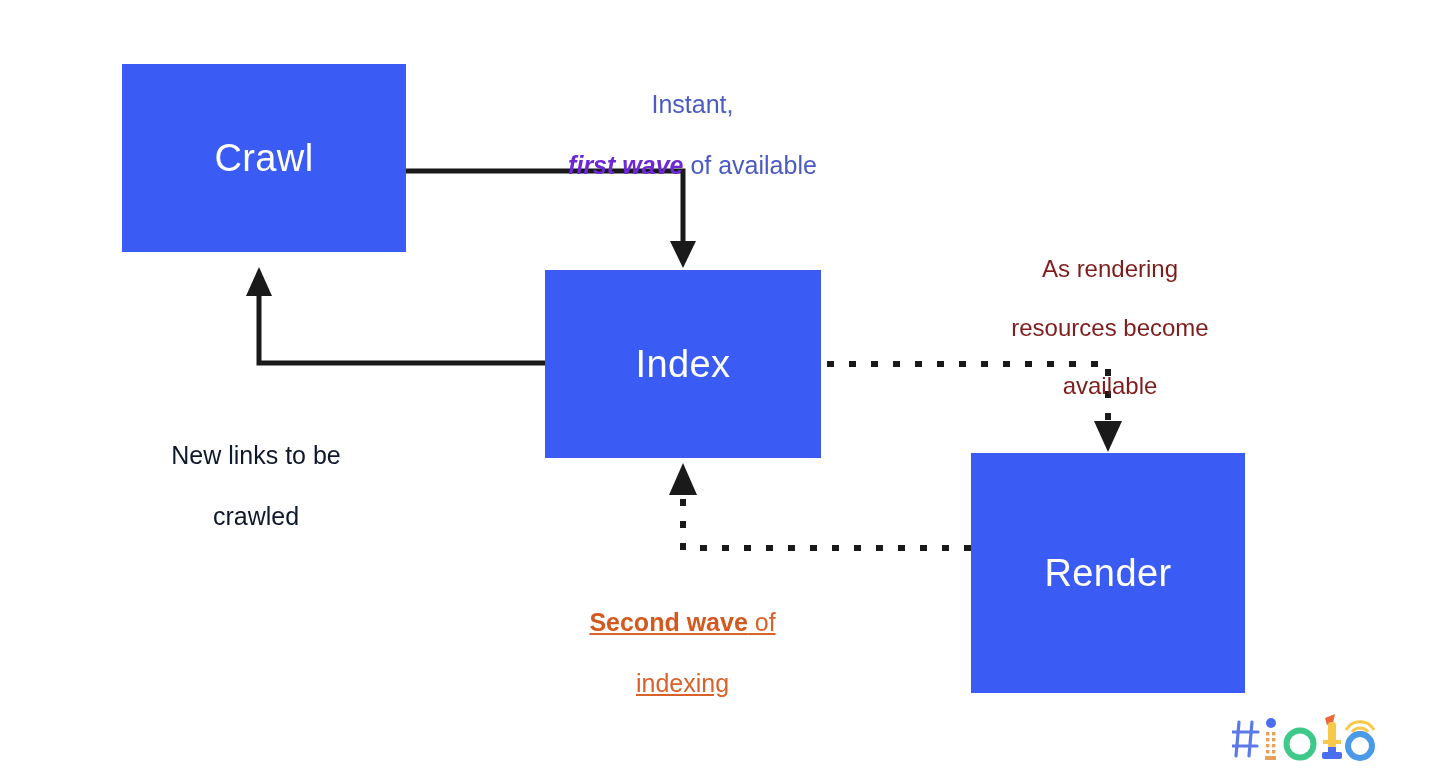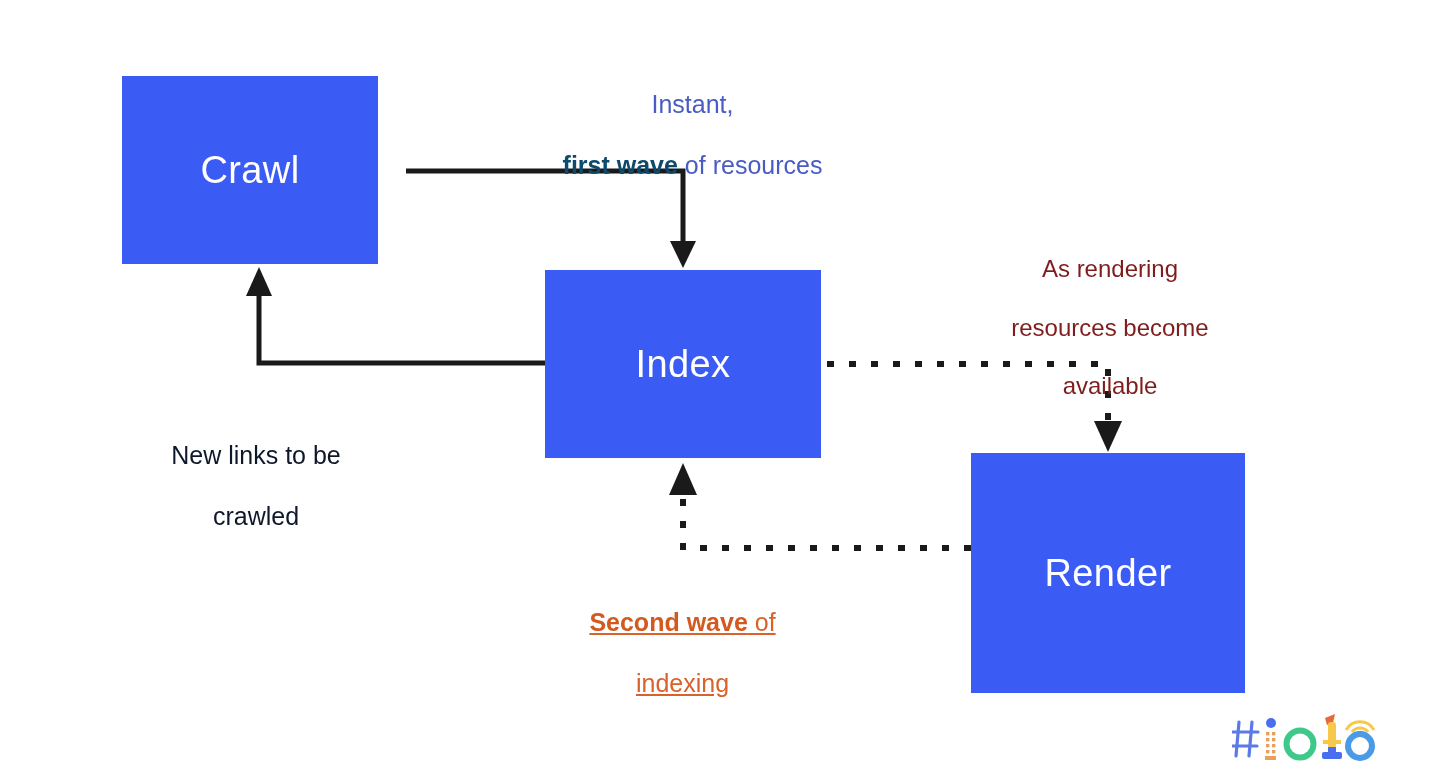--- a/index.html
+++ b/index.html
@@ -34,21 +34,21 @@
     box-sizing: border-box;
   }
   .proc-box .proc-label {
     color: #ffffff;
     font-size: 38px;
     font-weight: 400;
     letter-spacing: 0.4px;
     line-height: 1;
   }
 
-  #box-crawl  { left: 122px; top: 76px;  width: 256px; height: 188px; }
+  #box-crawl  { left: 122px; top: 64px;  width: 284px; height: 188px; }
   #box-index  { left: 545px; top: 270px; width: 276px; height: 188px; }
   #box-render { left: 971px; top: 453px; width: 274px; height: 240px; }
 
   
   #connectors {
     position: absolute;
     left: 0; top: 0;
     width: 1430px;
     height: 778px;
     pointer-events: none;
@@ -63,21 +63,21 @@
   }
 
   #cap-first-wave {
     left: 480px;
     top: 58px;
     width: 425px;
     color: #4a5bc4;
     font-size: 25px;
     font-weight: 400;
   }
-  #cap-first-wave .strong { font-weight: 700; color: #0c4a6e; }
+  #cap-first-wave .strong { font-weight: 700; color: #6d28d9; font-style: italic; }
 
   #cap-new-links {
     left: 116px;
     top: 409px;
     width: 280px;
     color: #0f172a;
     font-size: 25px;
     font-weight: 400;
   }
 
@@ -150,21 +150,21 @@
   <div class="proc-box" id="box-index">
     <span class="proc-label">Index</span>
   </div>
 
   <div class="proc-box" id="box-render">
     <span class="proc-label">Render</span>
   </div>
 
   <div class="caption" id="cap-first-wave">
     <div>Instant,</div>
-    <div><span class="strong">first wave</span><span> of resources</span></div>
+    <div><span class="strong">first wave</span><span> of available</span></div>
   </div>
 
   <div class="caption" id="cap-new-links">
     <div>New links to be</div>
     <div>crawled</div>
   </div>
 
   <div class="caption" id="cap-rendering">
     <div>As rendering</div>
     <div>resources become</div>

